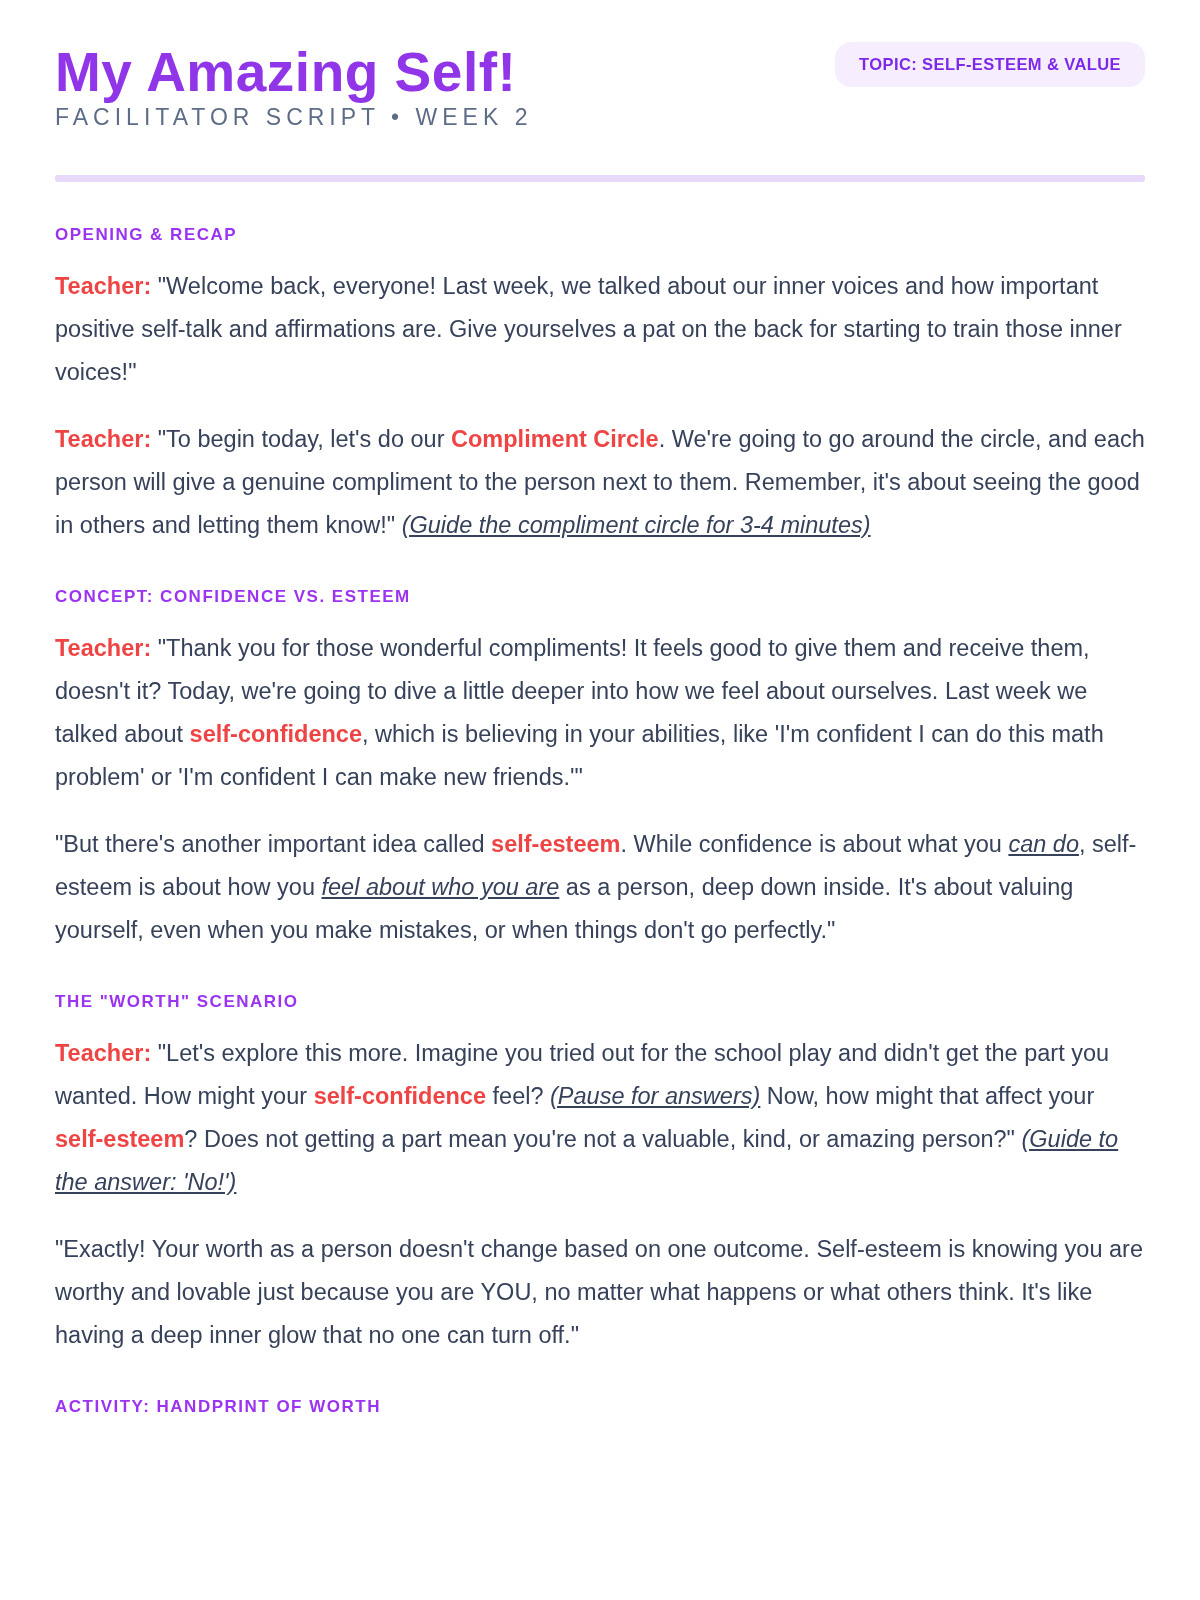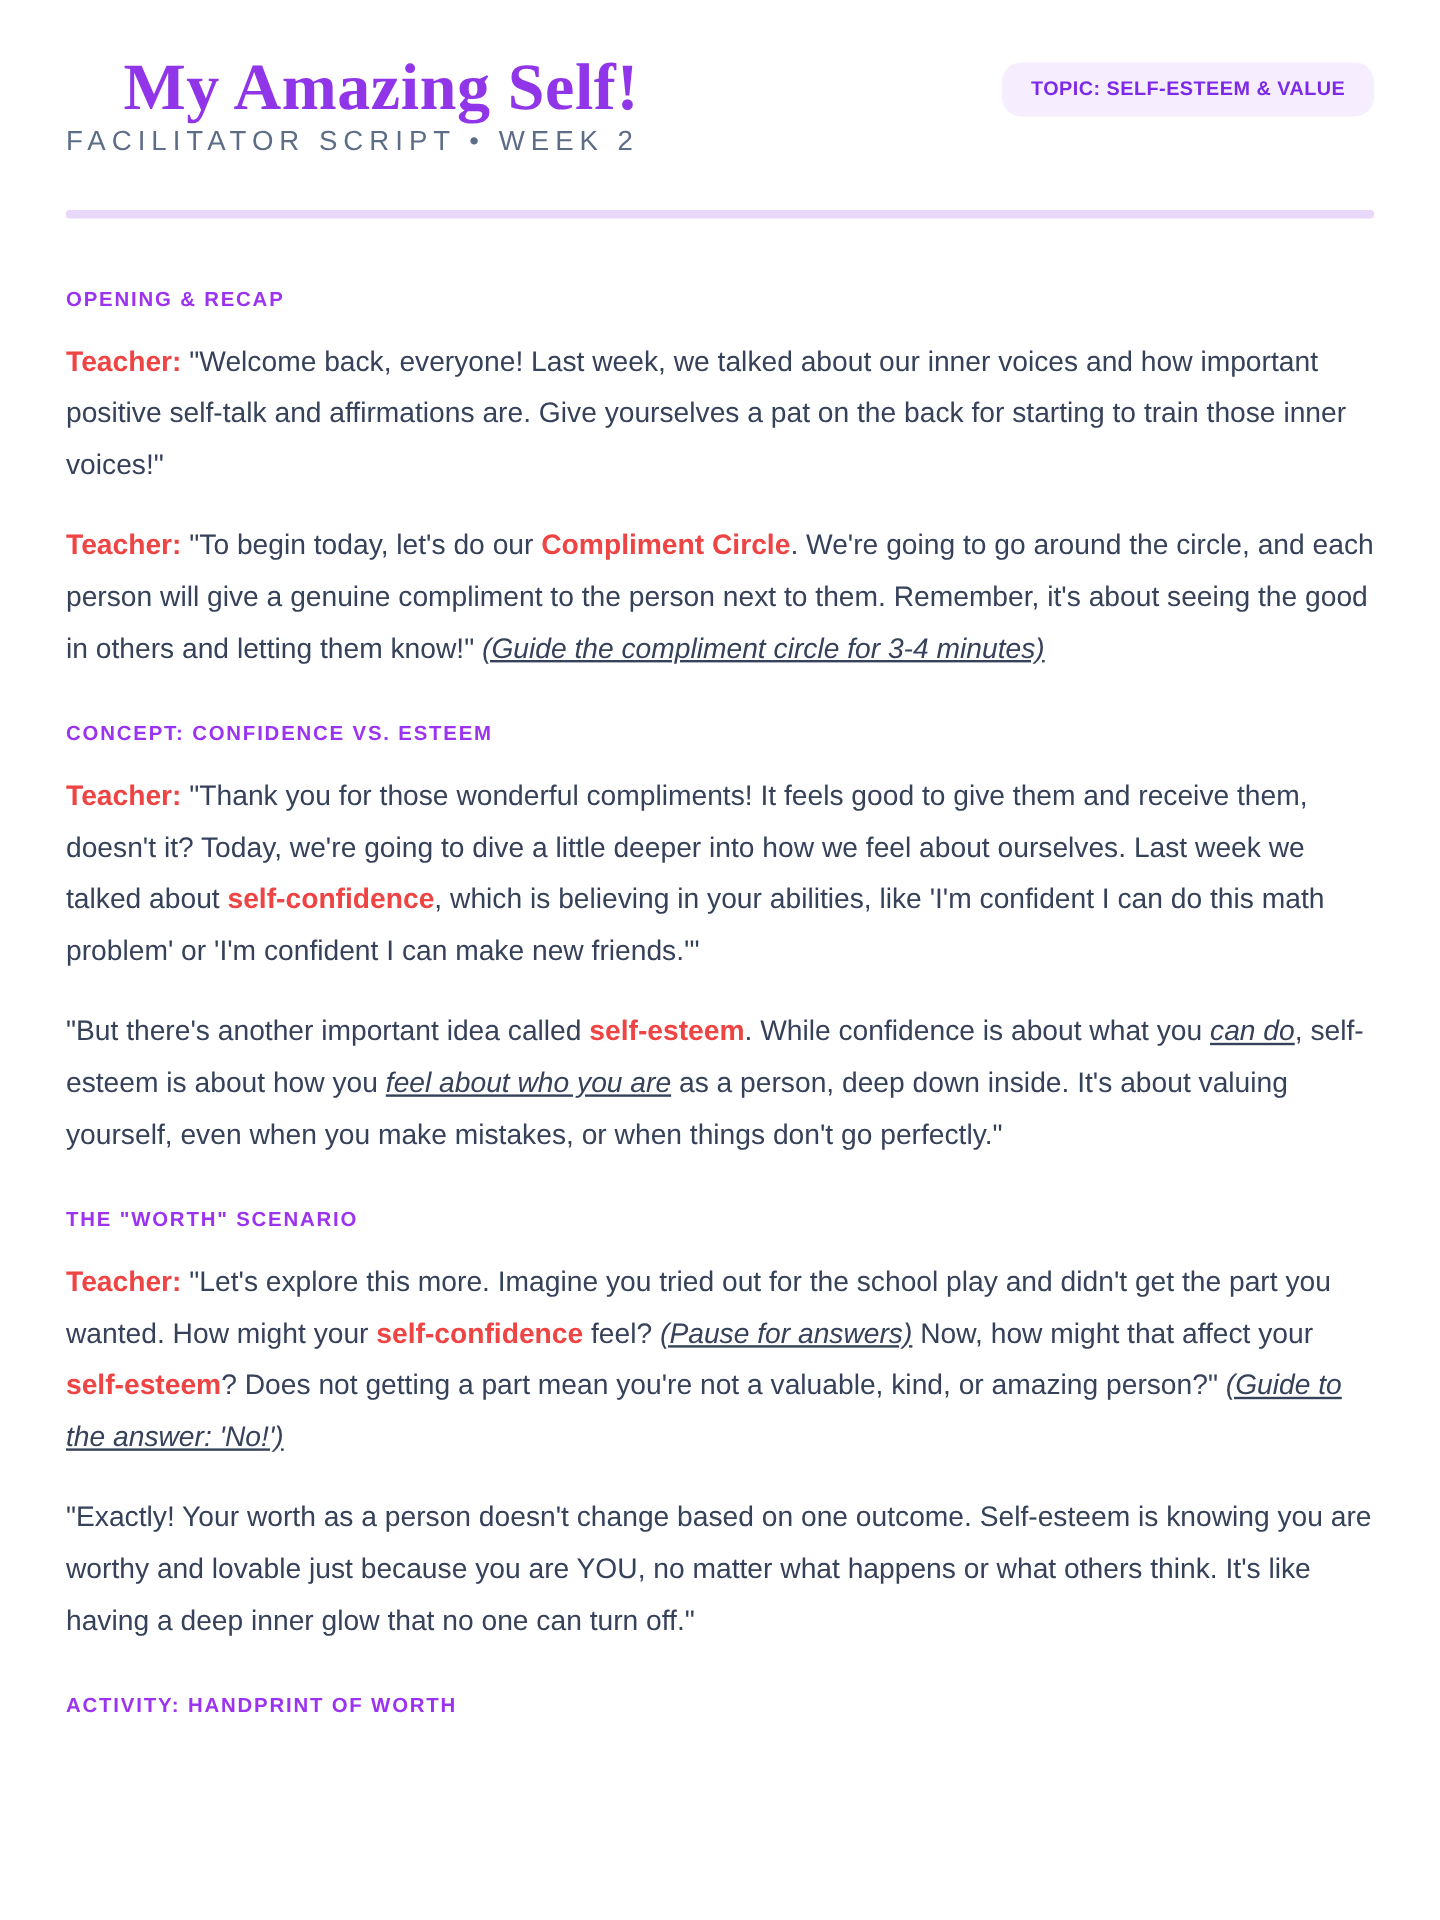--- a/index.html
+++ b/index.html
@@ -15,37 +15,35 @@
     width: 1090px;
     margin: 0 auto;
     padding-top: 42px;
   }
   .header {
     display: flex;
     justify-content: space-between;
     align-items: flex-start;
   }
   .doc-title {
-    font-family: Liberation Serif, serif;
+    font-family: Liberation Sans, sans-serif;
     font-weight: 700;
     font-size: 55px;
     line-height: 1.12;
     color: #9135e8;
     letter-spacing: 0.5px;
-    text-align: right;
   }
   .doc-subtitle {
     margin-top: 0;
     font-size: 23px;
     font-weight: 400;
     letter-spacing: 5px;
     color: #5d6c87;
   }
   .topic-badge {
-    margin-top: 10px;
     background: #f6eefe;
     color: #7d2ae8;
     font-weight: 700;
     font-size: 16.5px;
     letter-spacing: 0.4px;
     padding: 13px 24px;
     border-radius: 16px;
     white-space: nowrap;
   }
   .divider {
@@ -55,21 +53,21 @@
     border-radius: 3px;
   }
   .section-heading {
     margin: 40px 0 20px;
     font-size: 17px;
     font-weight: 700;
     letter-spacing: 1.5px;
     color: #9b33f0;
     text-transform: uppercase;
   }
-  .section-heading.first { margin-top: 58px; }
+  .section-heading.first { margin-top: 43px; }
   .script-paragraph {
     margin: 0 0 24px;
     font-size: 23.5px;
     line-height: 43px;
     color: #36415a;
   }
   .run-bold { font-weight: 700; color: #ef4444; }
   .run-italic { font-style: italic; text-decoration: underline; }
 </style>
 </head>

